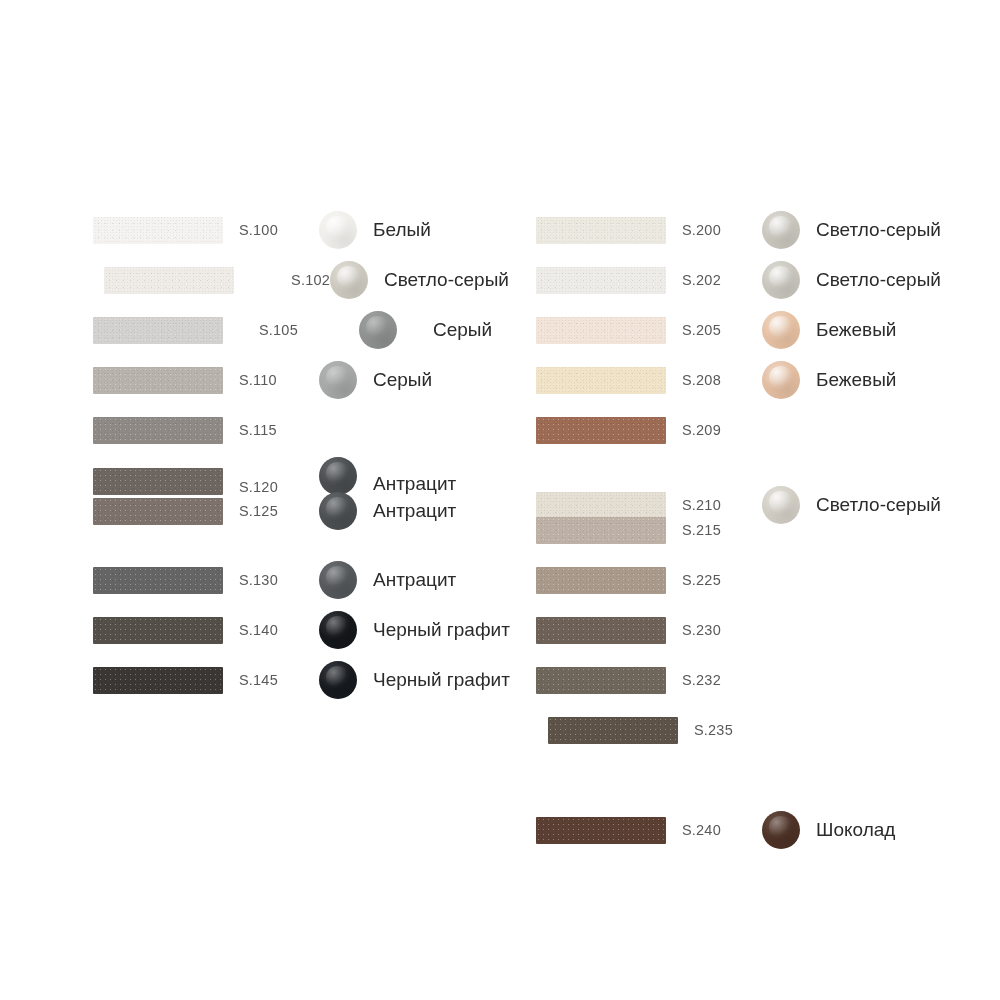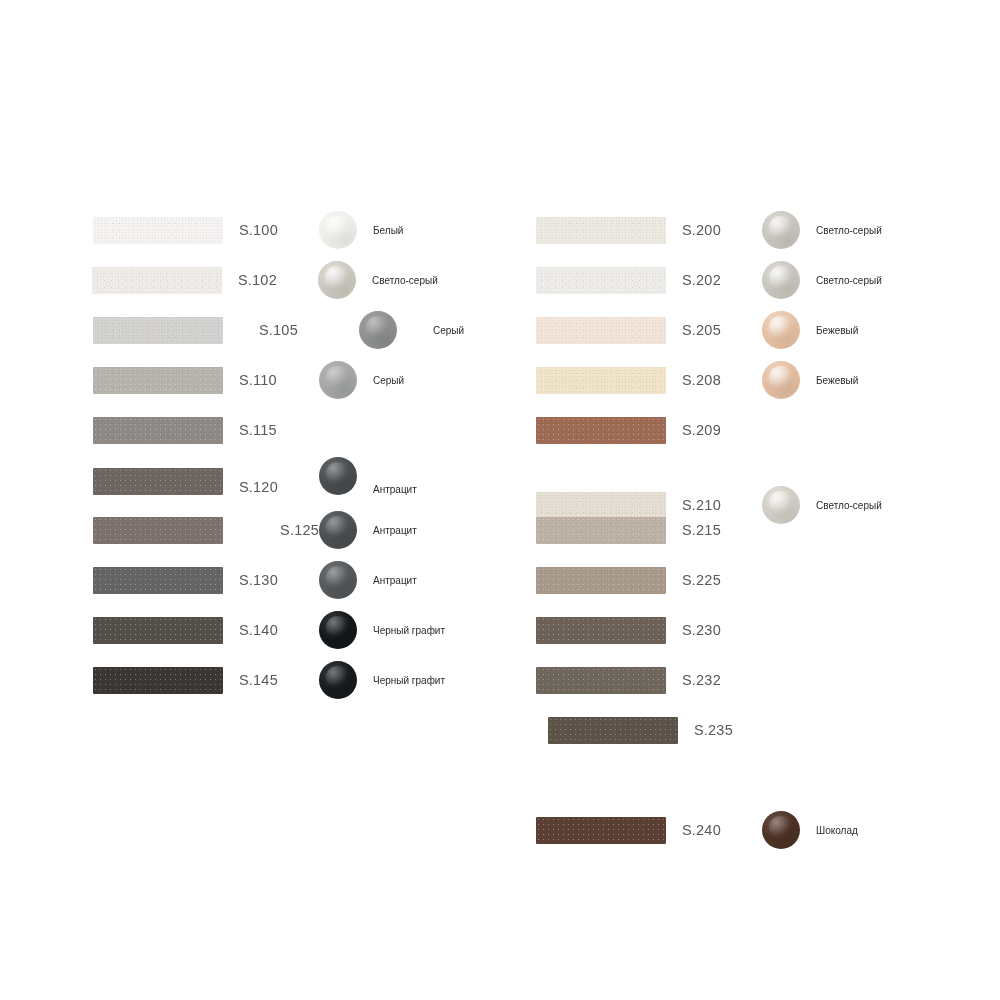--- a/index.html
+++ b/index.html
@@ -111,41 +111,41 @@
   .dot.pale::before { background: radial-gradient(ellipse at 32% 28%, rgba(255,255,255,0.75), rgba(255,255,255,0) 66%); }
   .dot.pale::after {
     background:
       radial-gradient(circle at 40% 32%, rgba(255,255,255,0.45), rgba(255,255,255,0) 50%),
       radial-gradient(circle at 68% 76%, rgba(0,0,0,0.07), rgba(0,0,0,0) 58%);
   }
 
   .dot-label {
     flex: 0 0 auto;
     margin-left: 14px;
-    font-size: 10px;
+    font-size: 19px;
     color: #2b2b2b;
     white-space: nowrap;
   }
 
   .empty-dot { width: 40px; height: 38px; }
 </style>
 </head>
 <body>
 
 <div id="chart">
   <div class="column" id="left-column">
       <div class="swatch-row" style="top: 215px; left: 93px;">
         <div class="swatch-bar" style="background: rgb(244, 243, 241);"></div>
         <div class="swatch-code">S.100</div>
         <div class="dot-cell">
           <div class="dot pale" style="background: rgb(240, 239, 235);"></div>
         </div>
         <div class="dot-label">Белый</div>
       </div>
-      <div class="swatch-row" style="top: 265px; left: 92px;">
+      <div class="swatch-row" style="top: 265px; left: 104px; text-align: right;">
         <div class="swatch-bar" style="background: rgb(239, 236, 231);"></div>
         <div class="swatch-code">S.102</div>
         <div class="dot-cell">
           <div class="dot pale" style="background: rgb(205, 201, 191);"></div>
         </div>
         <div class="dot-label">Светло-серый</div>
       </div>
       <div class="swatch-row" style="top: 315px; left: 93px; gap: 20px;">
         <div class="swatch-bar" style="background: rgb(211, 210, 208);"></div>
         <div class="swatch-code">S.105</div>
@@ -170,21 +170,21 @@
         </div>
       </div>
       <div class="swatch-row" style="top: 465px; left: 93px; align-items: flex-end;">
         <div class="swatch-bar" style="background: rgb(110, 102, 97);"></div>
         <div class="swatch-code">S.120</div>
         <div class="dot-cell">
           <div class="dot" style="background: rgb(74, 78, 80);"></div>
         </div>
         <div class="dot-label">Антрацит</div>
       </div>
-      <div class="swatch-row" style="top: 515px; left: 93px; text-align: right;">
+      <div class="swatch-row" style="top: 496px; left: 93px;">
         <div class="swatch-bar" style="background: rgb(125, 115, 108);"></div>
         <div class="swatch-code">S.125</div>
         <div class="dot-cell">
           <div class="dot" style="background: rgb(76, 80, 83);"></div>
         </div>
         <div class="dot-label">Антрацит</div>
       </div>
       <div class="swatch-row" style="top: 565px; left: 93px;">
         <div class="swatch-bar" style="background: rgb(101, 101, 101);"></div>
         <div class="swatch-code">S.130</div>

